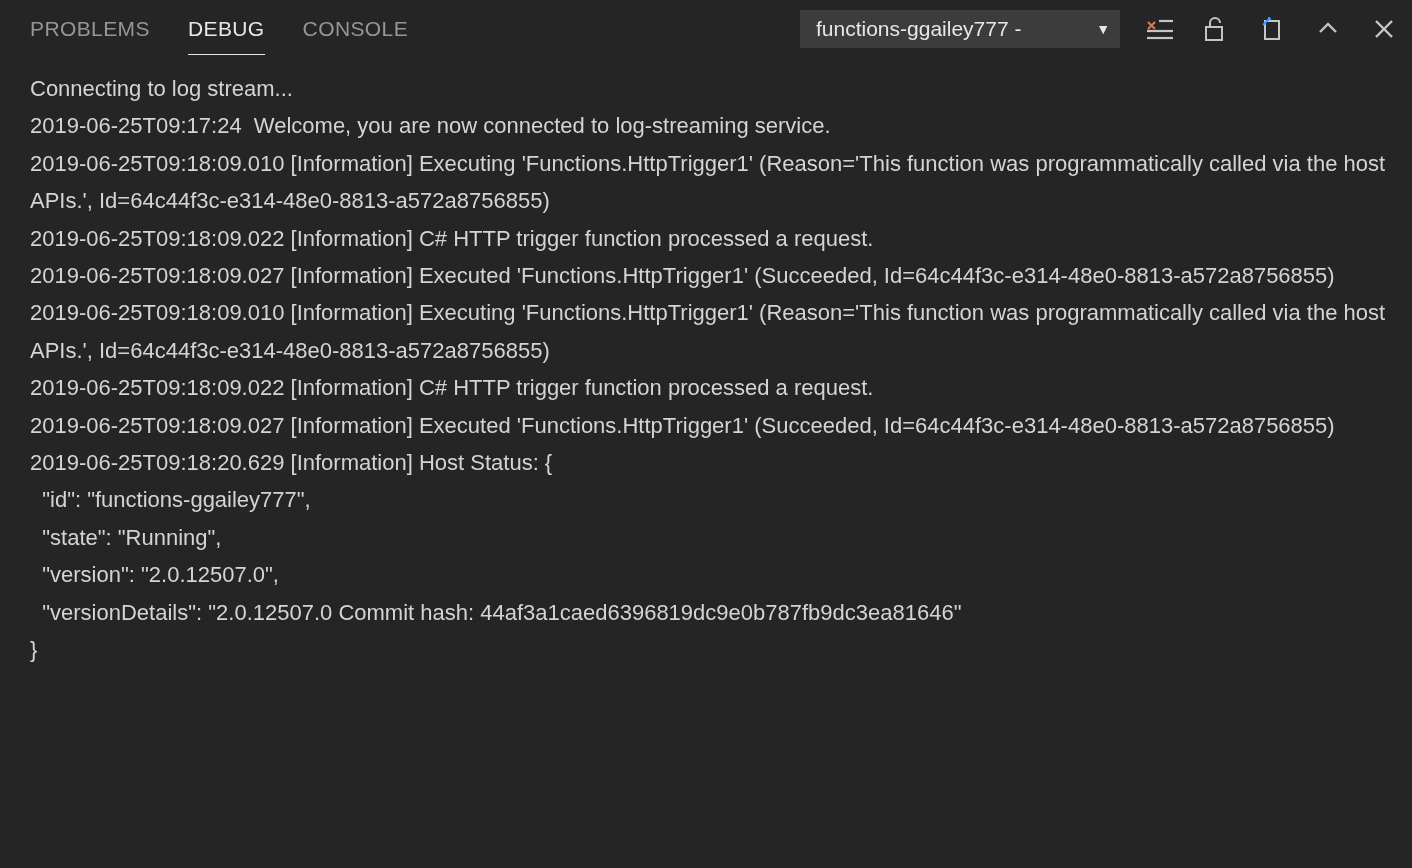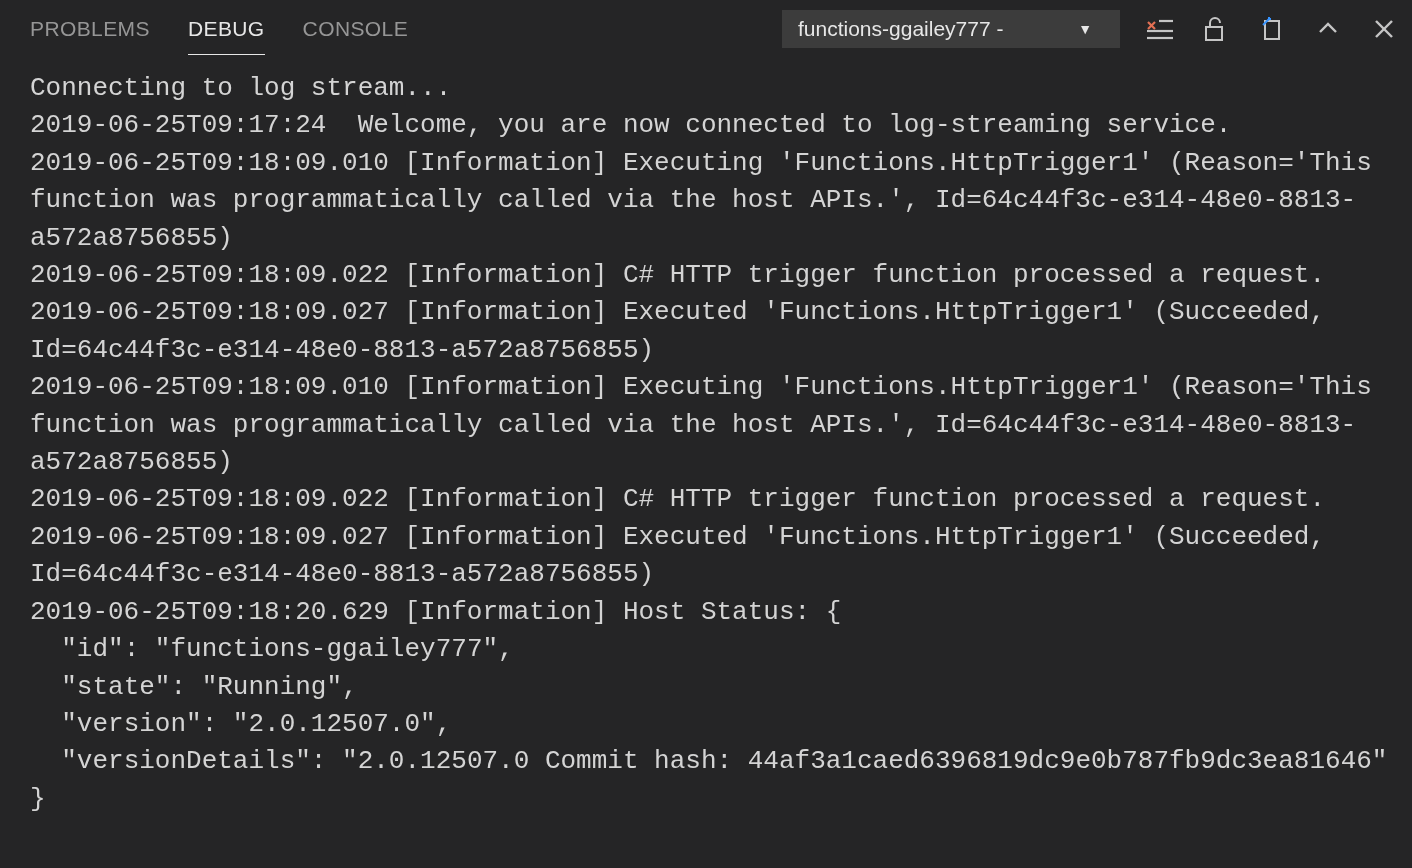--- a/index.html
+++ b/index.html
@@ -54,21 +54,21 @@
     background: #e7e7e7;
   }
   .spacer { flex: 1 1 auto; }
   .dropdown {
     display: flex;
     align-items: center;
     background: #3c3c3c;
     color: #e7e7e7;
     font-size: 21px;
     height: 38px;
-    padding: 0 28px 0 16px;
+    padding: 0 10px 0 16px;
     cursor: pointer;
     min-width: 294px;
     justify-content: space-between;
     border: none;
   }
   .dropdown .caret {
     margin-left: 8px;
     font-size: 14px;
     color: #e7e7e7;
   }
@@ -84,22 +84,22 @@
     display: flex;
     align-items: center;
     justify-content: center;
     color: #c5c5c5;
     cursor: pointer;
   }
   .icon-btn svg { display: block; }
   .output {
     flex: 1 1 auto;
     padding: 12px 0 4px 30px;
-    font-family: Liberation Mono, monospace;
-    font-size: 26px;
+    font-family: Liberation Sans, sans-serif;
+    font-size: 22px;
     line-height: 37.4px;
     color: #d4d4d4;
     white-space: pre-wrap;
     word-break: break-word;
     overflow: hidden;
     letter-spacing: 0px;
   }
 </style>
 </head>
 <body>

